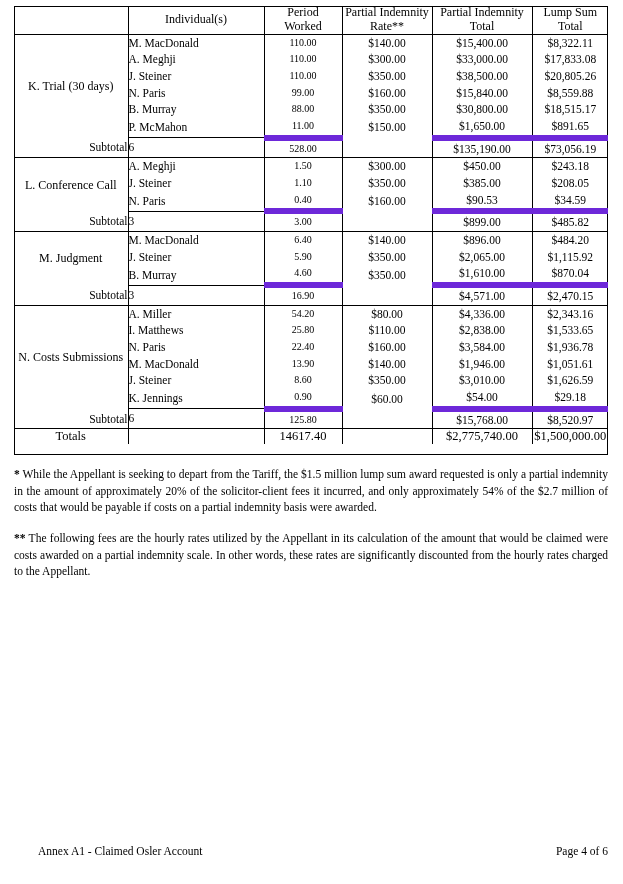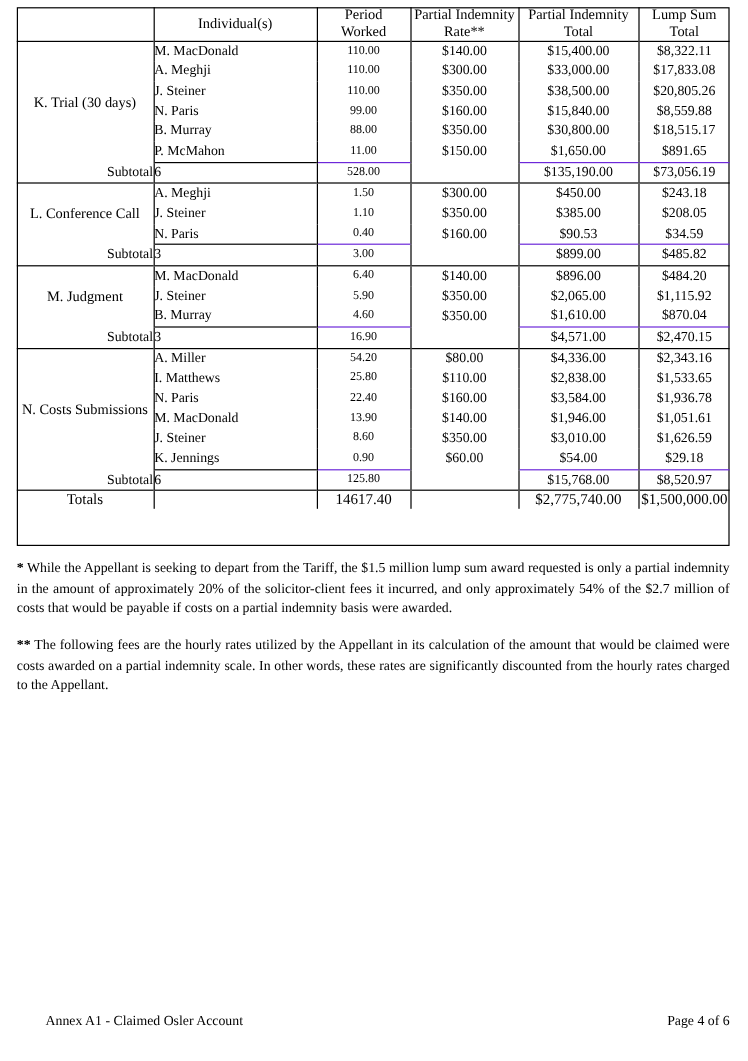--- a/index.html
+++ b/index.html
@@ -94,21 +94,21 @@
   .c-money {
     text-align: center;
     font-size: 11.5px;
     line-height: 1.45;
     white-space: nowrap;
   }
   .subtotal-row td {
     padding-top: 1px;
   }
   .sub-val {
-    border-top: 1px solid #6d28d9;
+    border-top: 6px solid #6d28d9;
     margin-left: 28px;
   }
   .sub-name {
     text-align: left;
     padding-left: 10px;
     border-top: 1px solid #000;
   }
   .totals-row td {
     font-size: 12.5px;
     padding-top: 11px;

